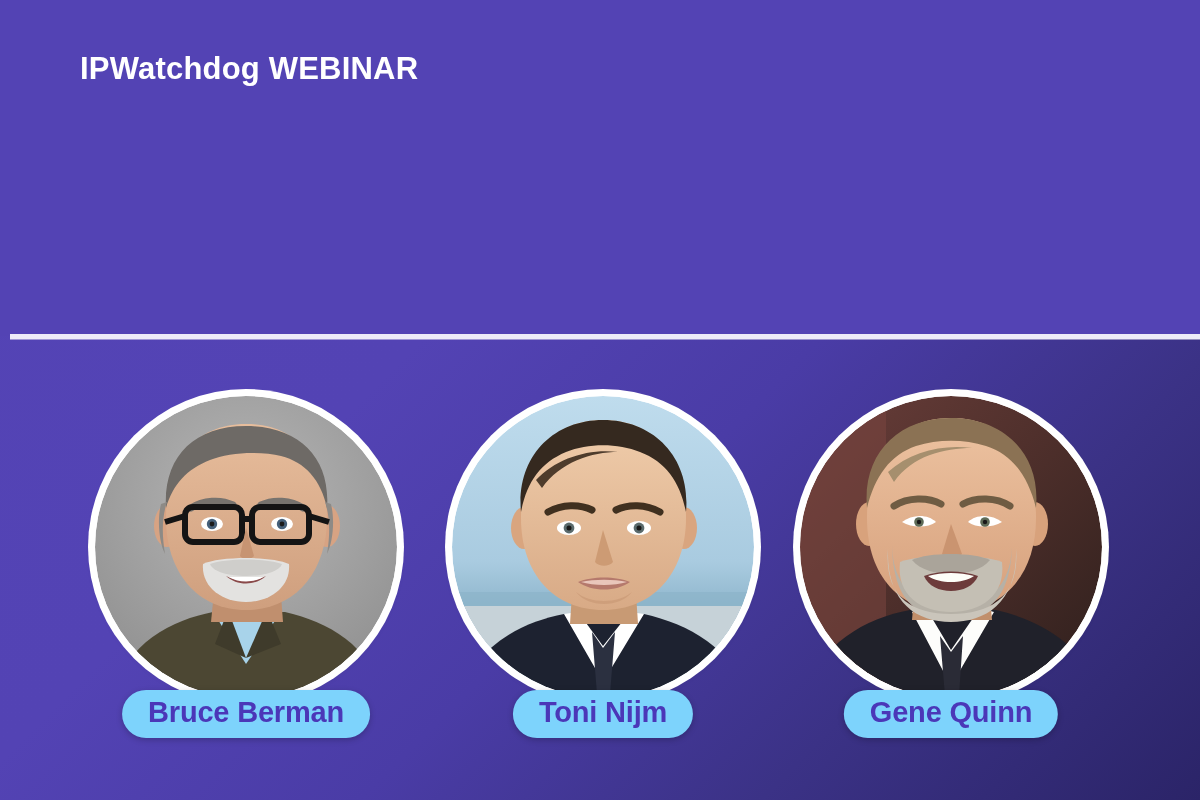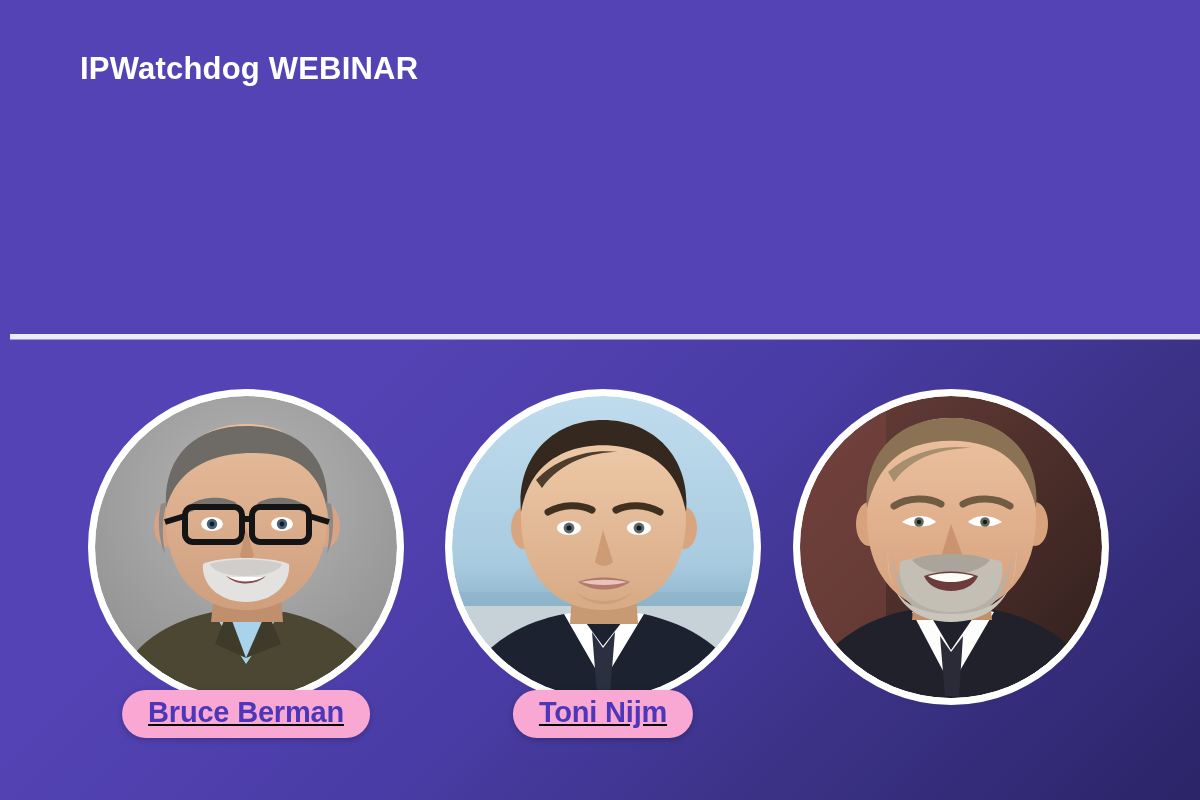--- a/index.html
+++ b/index.html
@@ -107,26 +107,25 @@
     border-radius: 50%;
     overflow: hidden;
   }
   .avatar svg { display: block; width: 100%; height: 100%; }
 
   .name-pill {
     position: absolute;
     top: 294px;
     left: 50%;
     transform: translateX(-50%);
-    background: #f9a8d4;
+    background: #7dd3fc;
     border-radius: 26px;
     padding: 7px 26px 9px 26px;
     box-shadow: 0 2px 6px rgba(0,0,0,0.22);
     white-space: nowrap;
-    text-decoration: underline;
   }
   .name-pill span {
     color: #4B37B8;
     font-size: 29px;
     font-weight: 700;
     letter-spacing: -0.2px;
     line-height: 1.1;
     display: block;
   }
   .speaker-1 .name-pill { top: 294px; }
@@ -321,16 +320,19 @@
             <path d="M88 152 C86 206 116 226 151 226 C186 226 218 206 216 152 C220 200 192 218 151 218 C110 218 84 200 88 152 Z" fill="#cac5bb"></path>
             <path d="M100 166 C118 158 184 158 202 166 C206 200 180 216 151 216 C122 216 96 200 100 166 Z" fill="#c4bfb4"></path>
 
             <path d="M112 164 C128 156 174 156 190 164 C182 174 166 178 151 178 C136 178 120 174 112 164 Z" fill="#aaa49a"></path>
 
             <path d="M124 180 C140 174 162 174 178 180 C170 200 132 200 124 180 Z" fill="#6d3b3b"></path>
             <path d="M128 180 C142 176 160 176 174 180 C162 188 140 188 128 180 Z" fill="#fdfdf8"></path>
           </svg>
         </div>
       </div>
+      <div class="name-pill">
+        <span>Gene Quinn</span>
+      </div>
     </div>
 
   </div>
 </div>
 
 </body></html>

